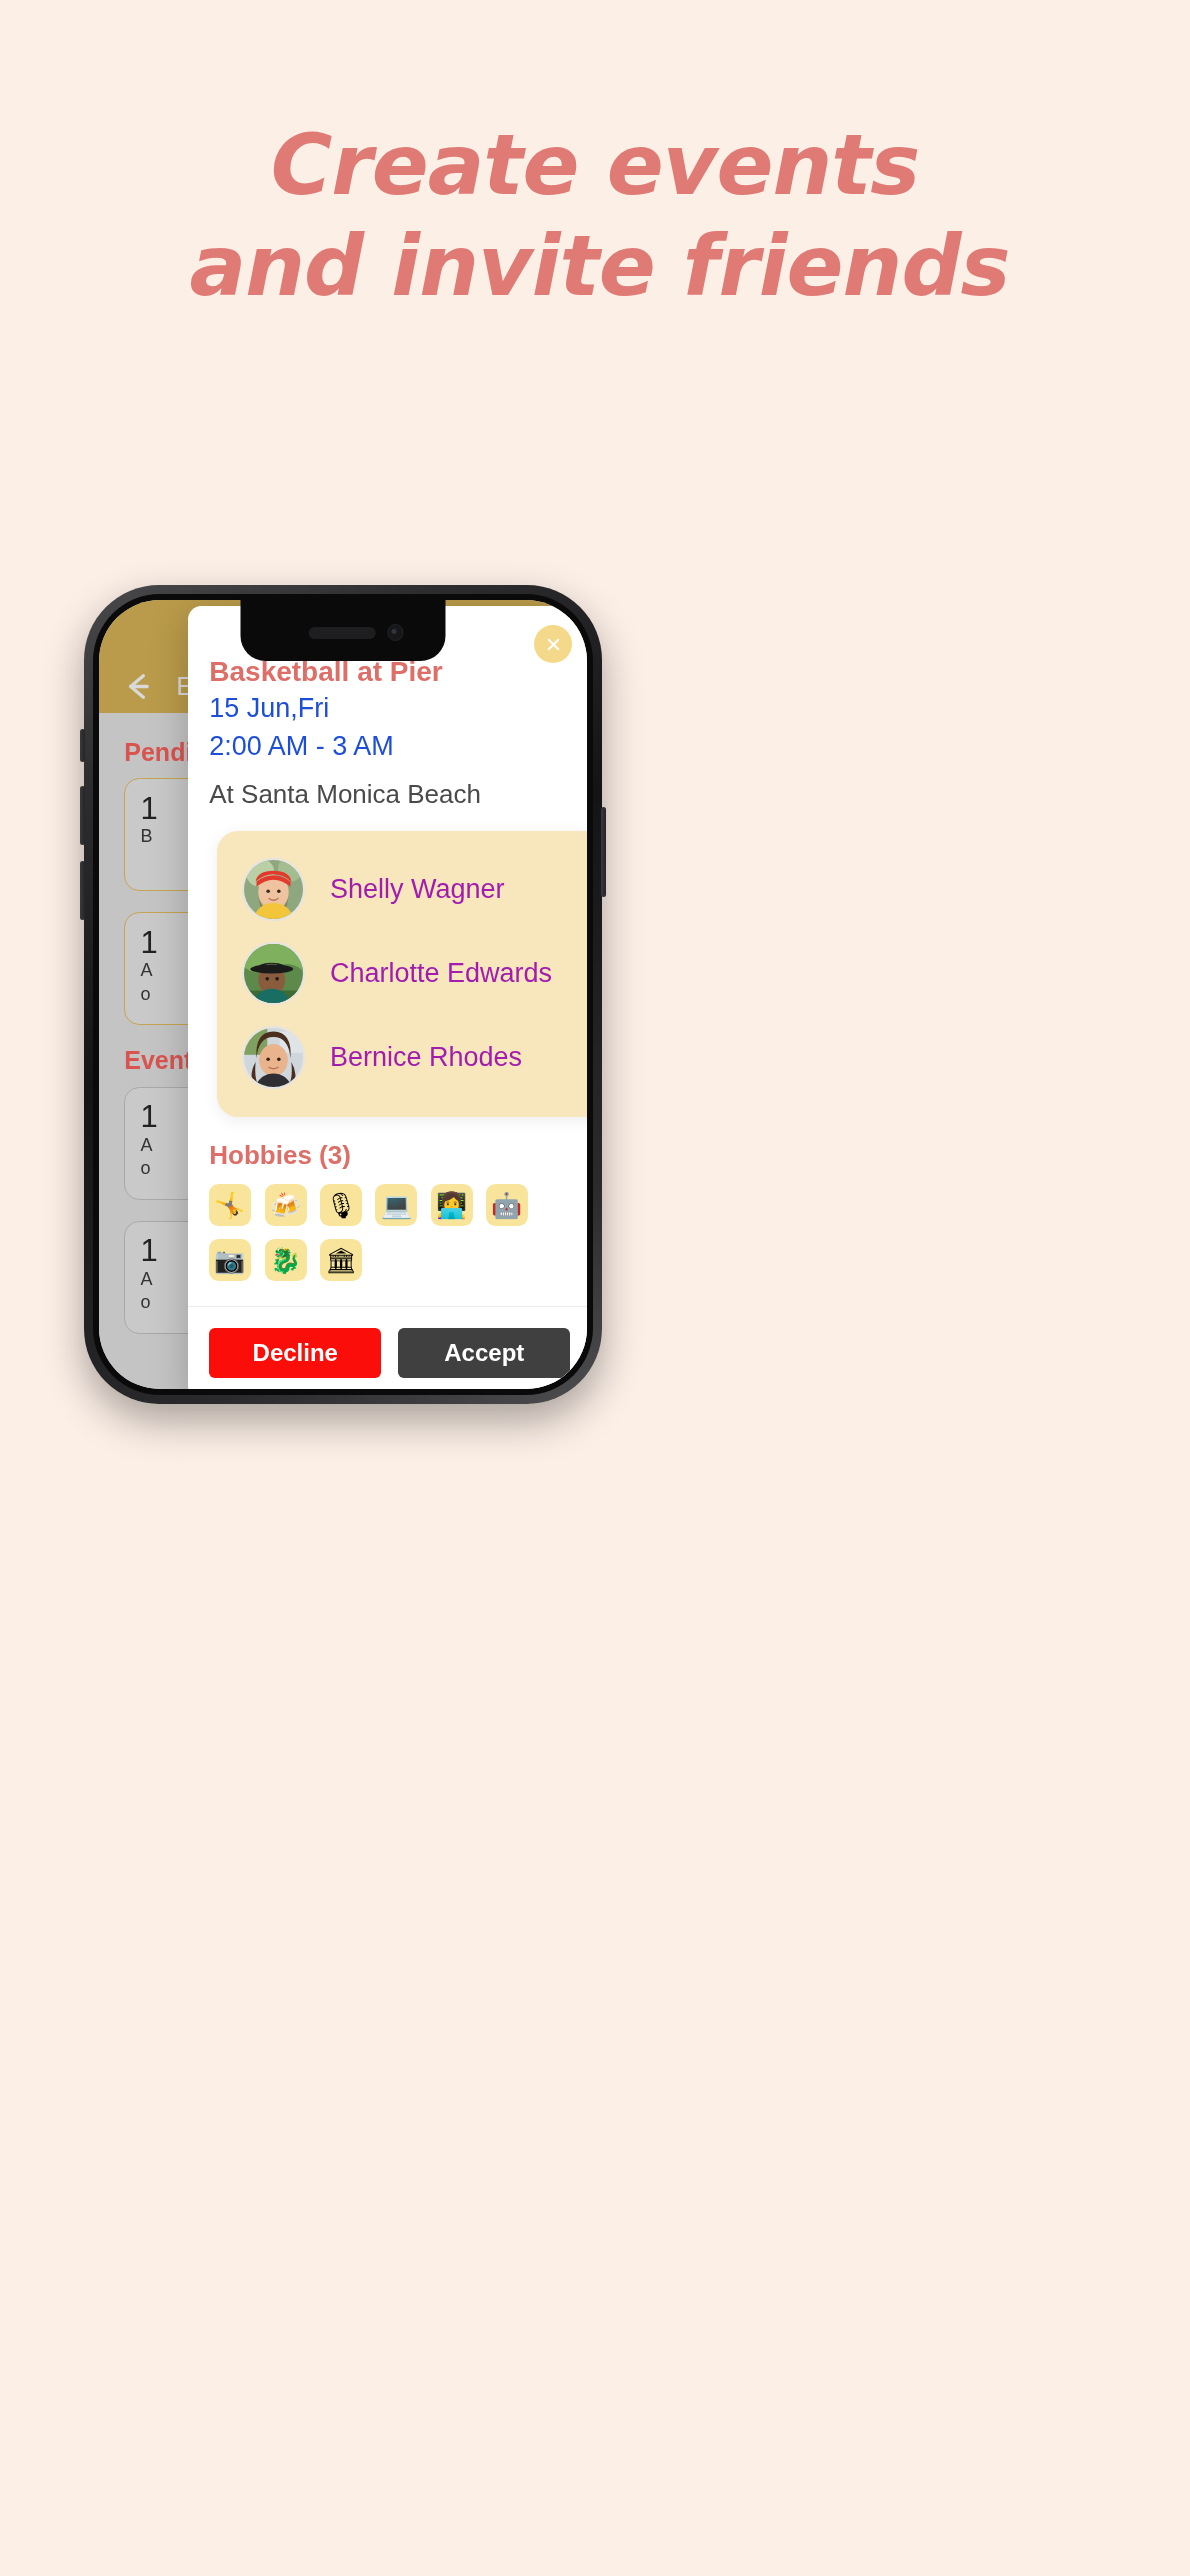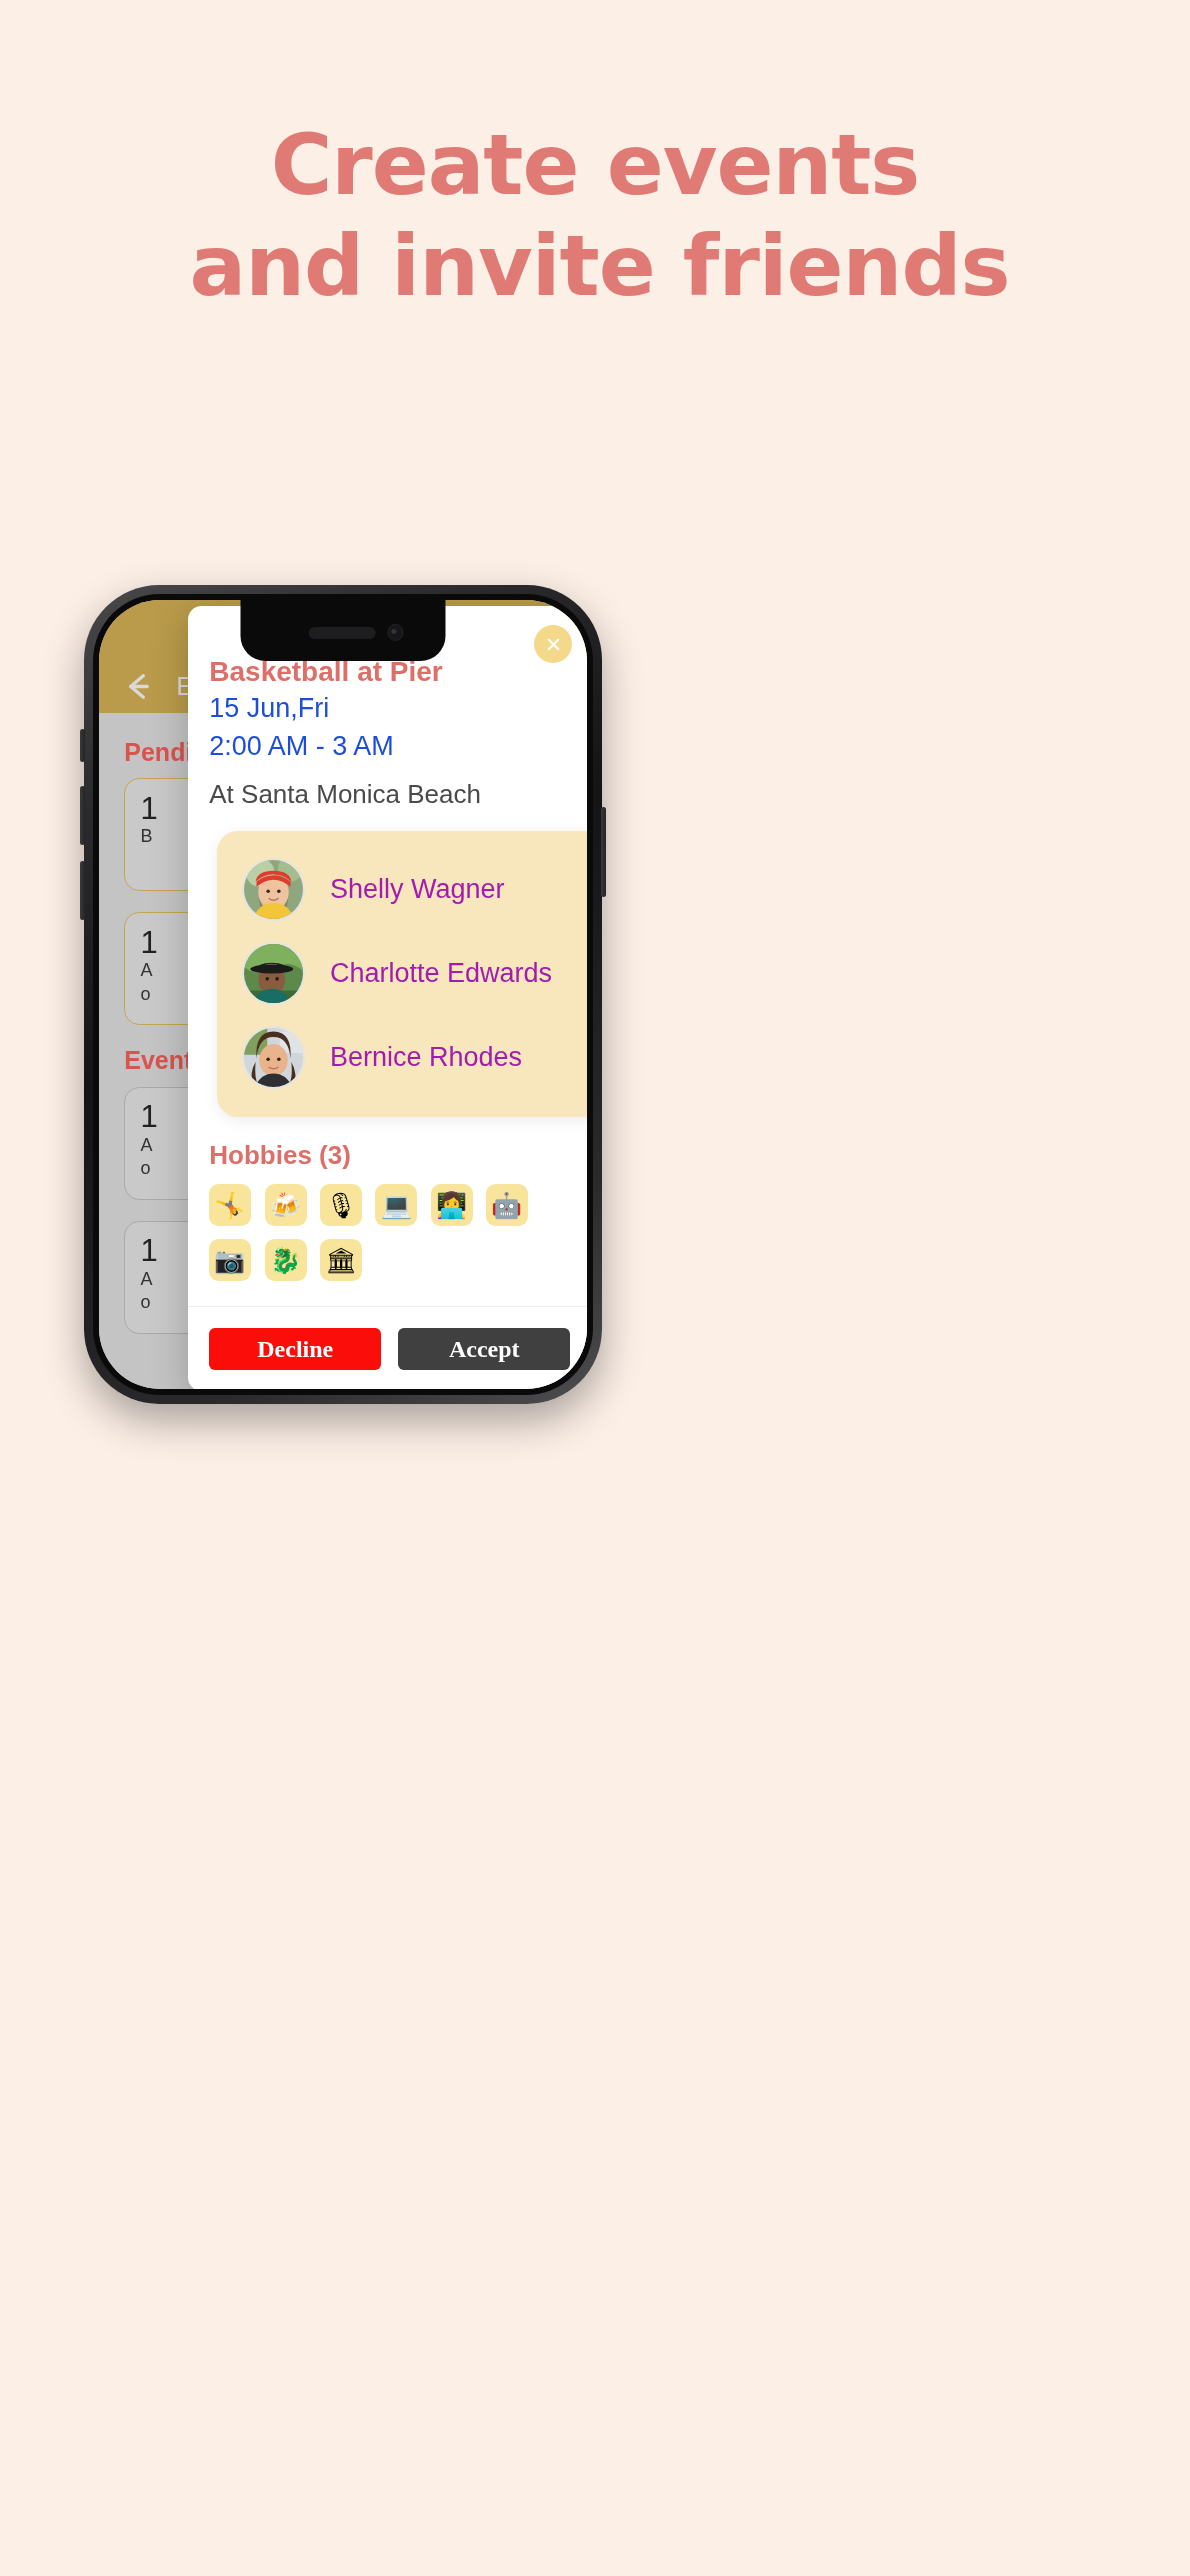--- a/index.html
+++ b/index.html
@@ -17,21 +17,21 @@
     left:0; top:123px;
     width:1190px;
     text-align:center;
     color:#E07A75;
     font-family:"DejaVu Sans", sans-serif;
     font-weight:bold;
     font-size:84px;
     line-height:1.0;
     letter-spacing:-1px;
   }
-  .headline .ln { display:block; }
+  .headline .ln { display:block;font-style:italic; }
   .headline .ln2 { margin-top:17px;padding-left:9px; }
 
   
   .phone {
     position:absolute;
     left:84px; top:585px;
     width:518px; height:819px;
     border-radius:75px;
     background:linear-gradient(150deg,#4a4a4c 0%,#2d2d2f 18%,#141416 45%,#2a2a2c 80%,#4e4e50 100%);
     box-shadow:0 17px 42px rgba(0,0,0,.33);
@@ -224,24 +224,24 @@
   }
 
   .modal-actions {
     border-top:1px solid #ececec;
     margin:0 -21px;
     padding:21px;
     display:flex; gap:17px;
   }
   .act-btn {
     flex:1 1 0;
-    height:42px;
+    height:50px;
     border:none; border-radius:5.8px;
     color:#fff; font-weight:bold; font-size:24px;
-    font-family:Liberation Serif, serif;
+    font-family:Liberation Sans, sans-serif;
     cursor:pointer;
   }
   .act-decline { background:#FB0D09; }
   .act-accept  { background:#404040; }
 </style>
 </head>
 <body>
 
 <div class="headline">
   <span class="ln ln1">Create events</span>

